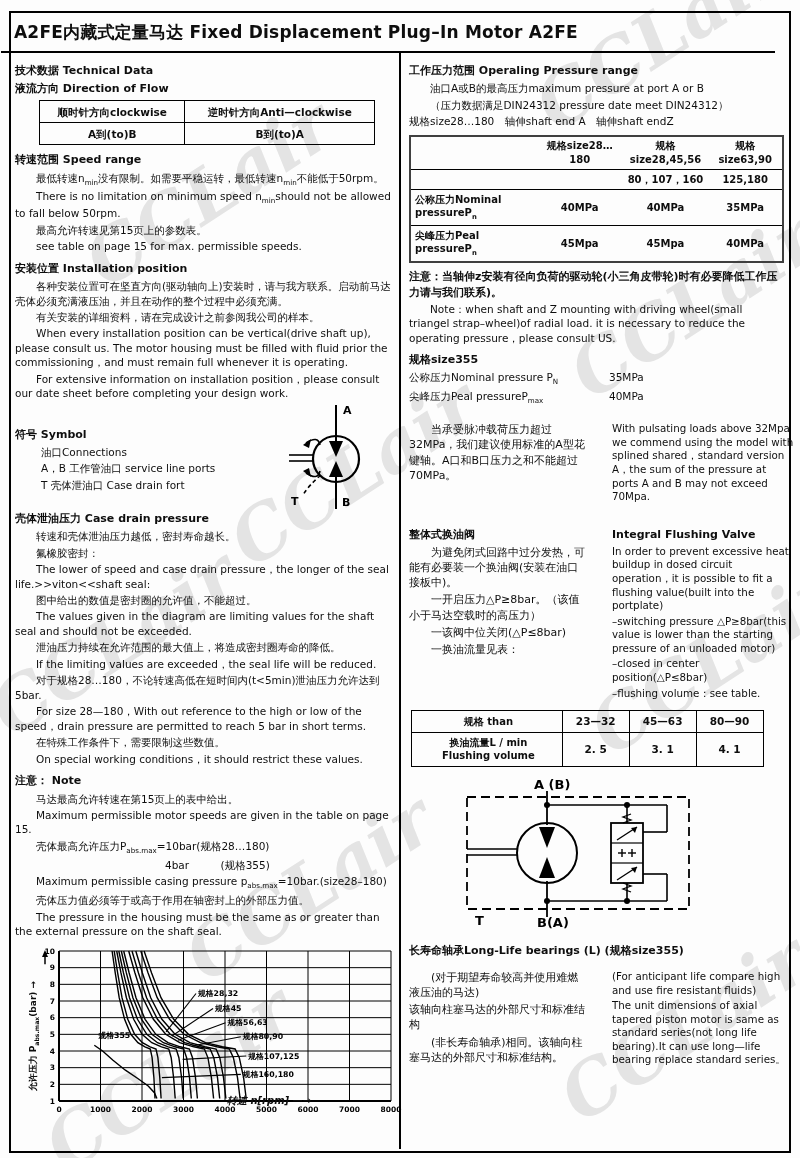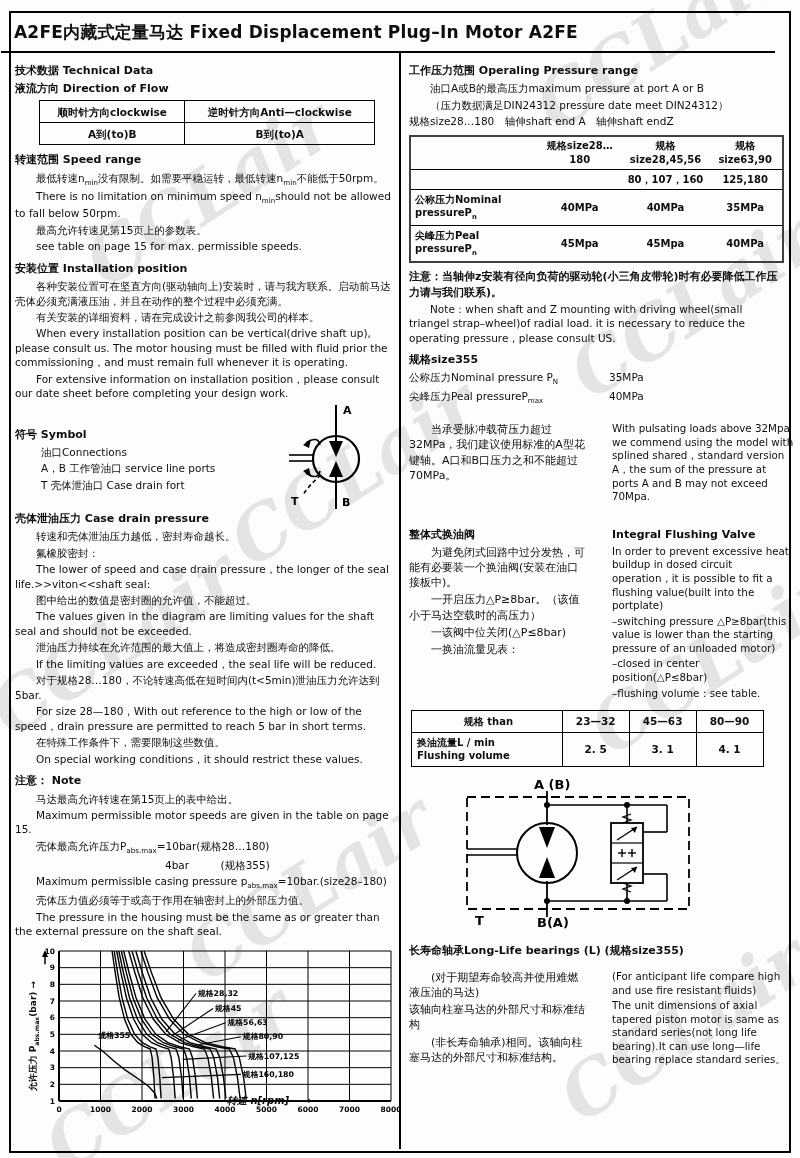--- a/index.html
+++ b/index.html
@@ -29,21 +29,21 @@
   .ind{text-indent:2em;}
   .en{font-weight:500;}
   table{border-collapse:collapse;}
   .flowtable{width:336px;margin:4px 0 4px 24px;}
   .flowtable td{border:1.5px solid #000;text-align:center;font-size:10.5px;font-weight:bold;padding:2px 2px;height:17px;}
   .ptable{width:100%;margin:6px 0 2px 0;border:2px solid #404040;}
   .ptable td{border-top:1.5px solid #000;border-bottom:1.5px solid #000;font-size:10px;font-weight:bold;text-align:center;padding:2.5px 1px;}
   .ptable td.lbl{text-align:left;padding-left:4px;}
   .ftable{width:94%;margin:8px 0 6px 2px;}
   .ftable td{border:1.8px solid #000;font-size:10.5px;font-weight:bold;text-align:center;padding:3px 2px;}
-  .ftable td.lbl{text-align:left;padding-left:5px;font-size:10px;}
+  .ftable td.lbl{text-align:center;padding-left:5px;font-size:10px;}
   .two{display:grid;grid-template-columns:177px 182px;column-gap:26px;}
   .two .cn{font-size:11px;}
   .two .eng{font-size:10.3px;font-weight:500;line-height:1.32;}
   sub{font-size:68%;}
   .symrow{display:flex;justify-content:space-between;align-items:center;}
   .chartwrap{position:relative;margin-top:6px;margin-left:2px;}
   .ylab{
     position:absolute;left:-58px;top:84px;transform:rotate(-90deg);transform-origin:center;
     font-size:9px;font-weight:bold;width:150px;text-align:center;
   }

